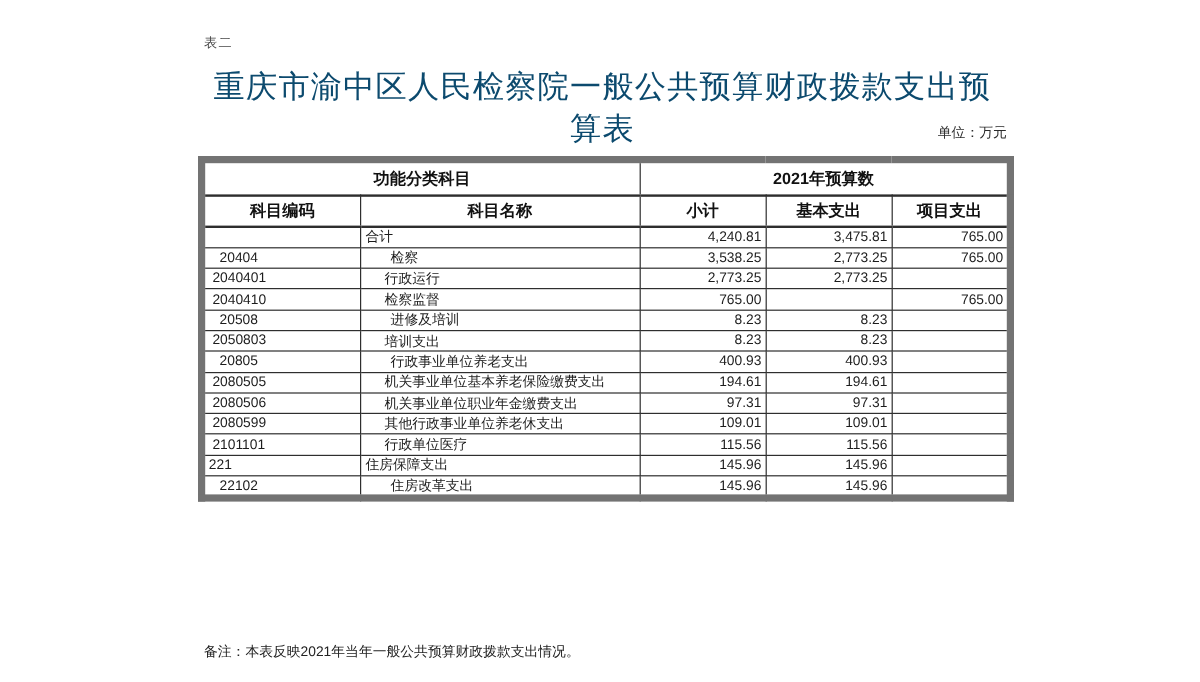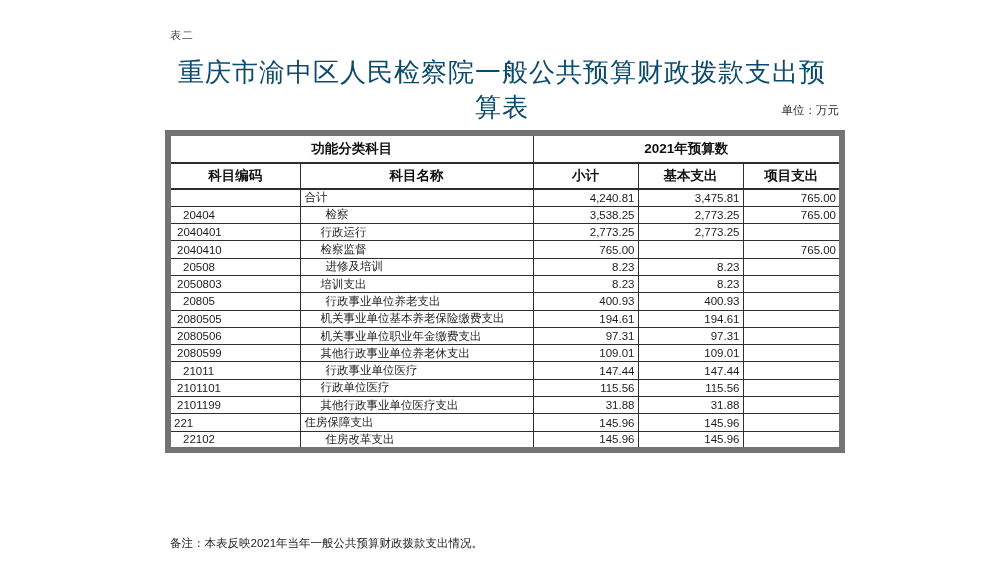--- a/index.html
+++ b/index.html
@@ -151,39 +151,25 @@
         <td class="num">97.31</td>
         <td class="num"></td>
       </tr>
       <tr class="ind2">
         <td class="code">2080599</td>
         <td class="name">其他行政事业单位养老休支出</td>
         <td class="num">109.01</td>
         <td class="num">109.01</td>
         <td class="num"></td>
       </tr>
-      <tr class="ind1">
-        <td class="code">21011</td>
-        <td class="name">行政事业单位医疗</td>
-        <td class="num">147.44</td>
-        <td class="num">147.44</td>
-        <td class="num"></td>
-      </tr>
       <tr class="ind2">
         <td class="code">2101101</td>
         <td class="name">行政单位医疗</td>
         <td class="num">115.56</td>
         <td class="num">115.56</td>
-        <td class="num"></td>
-      </tr>
-      <tr class="ind2">
-        <td class="code">2101199</td>
-        <td class="name">其他行政事业单位医疗支出</td>
-        <td class="num">31.88</td>
-        <td class="num">31.88</td>
         <td class="num"></td>
       </tr>
       <tr class="ind0">
         <td class="code">221</td>
         <td class="name">住房保障支出</td>
         <td class="num">145.96</td>
         <td class="num">145.96</td>
         <td class="num"></td>
       </tr>
       <tr class="ind1">

